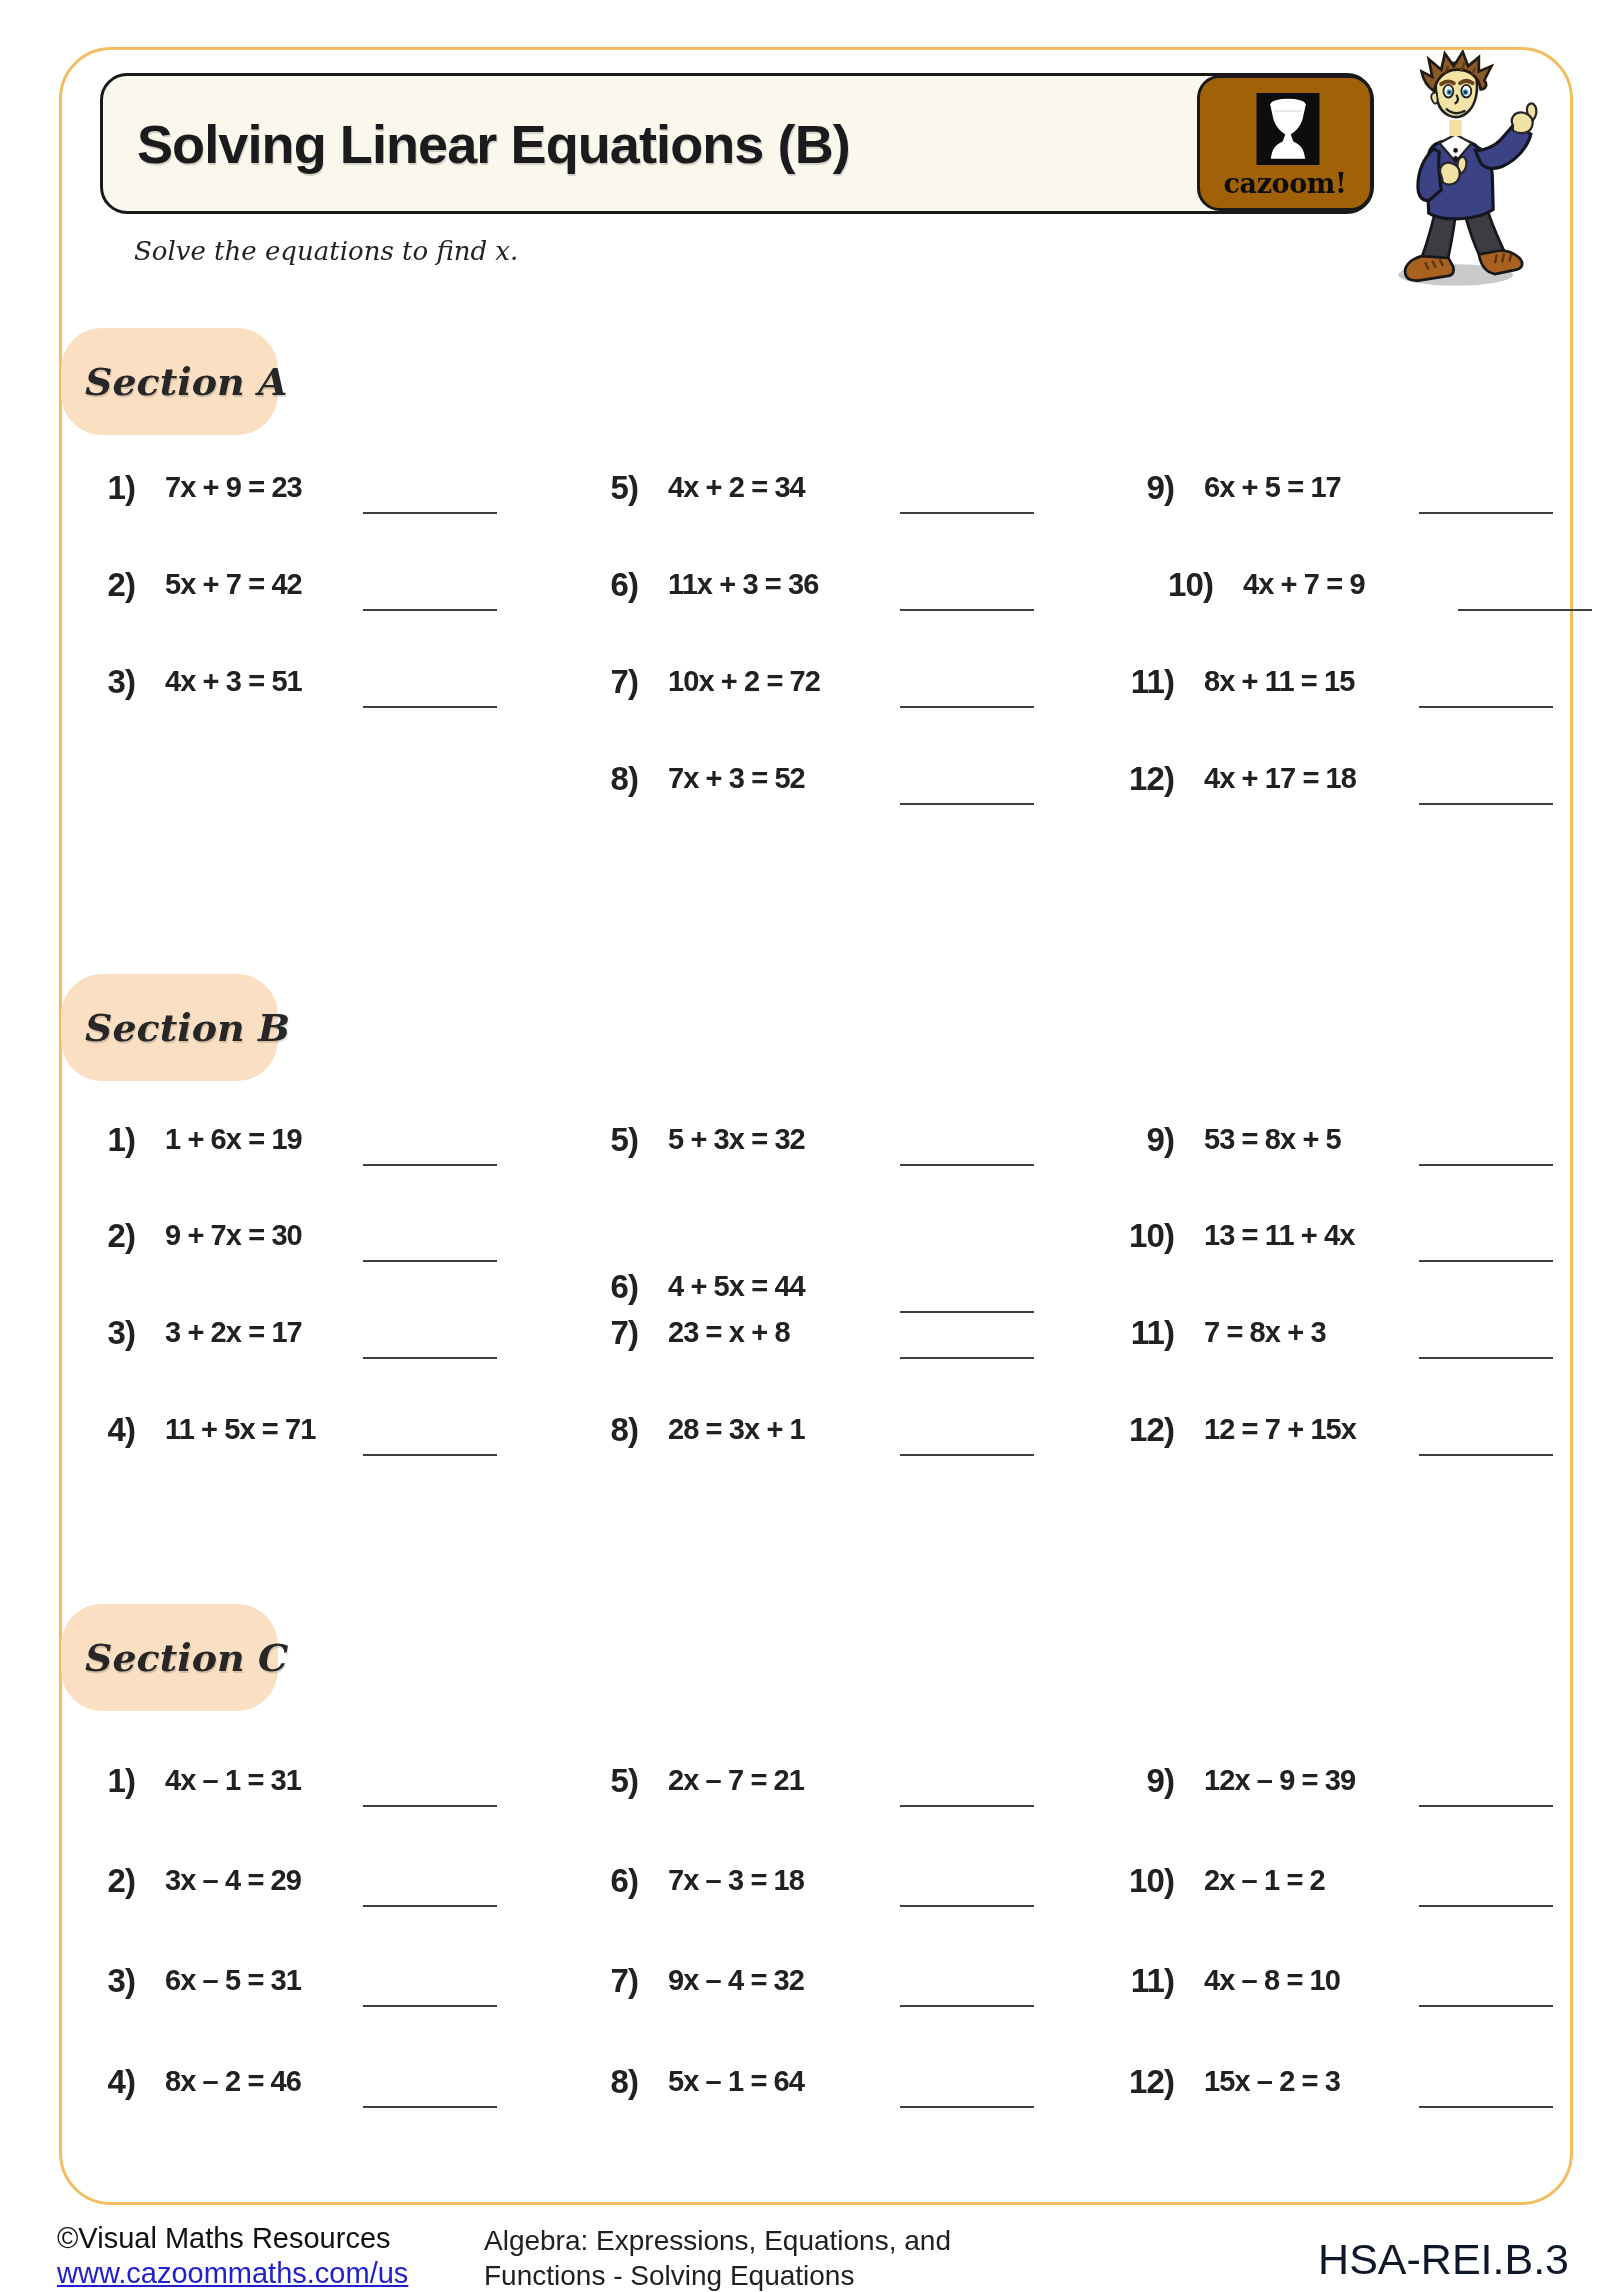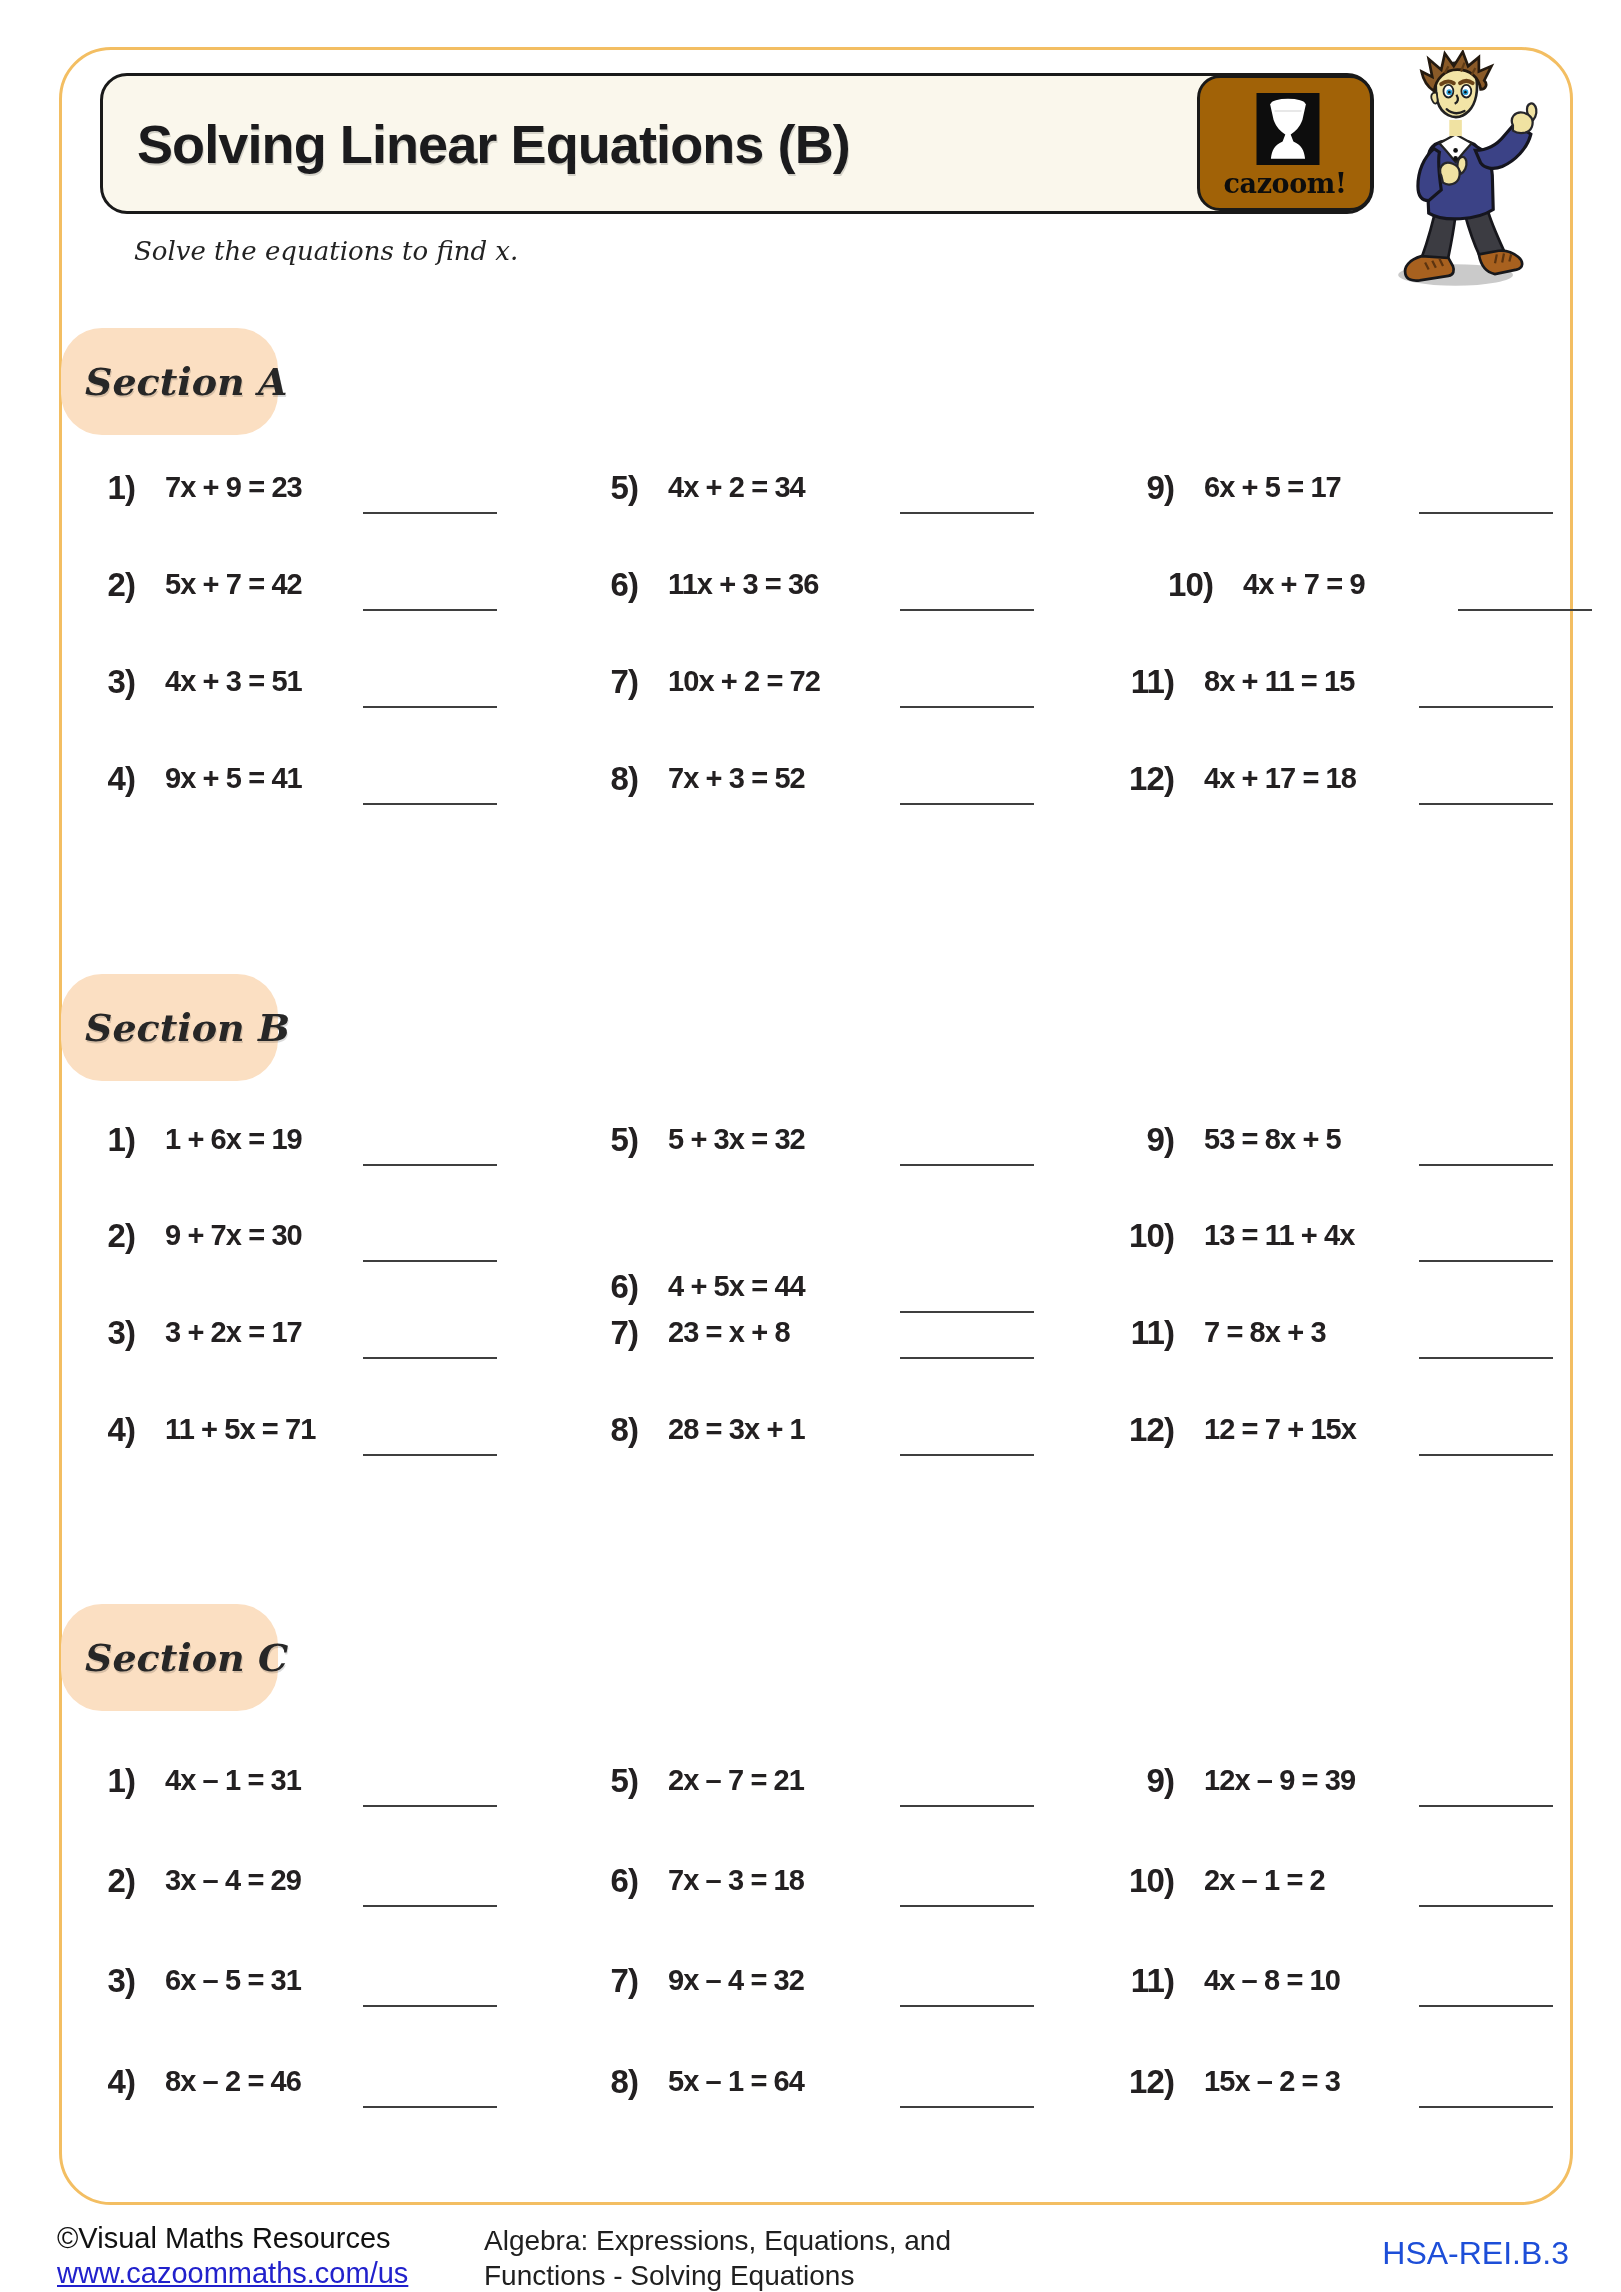--- a/index.html
+++ b/index.html
@@ -60,21 +60,21 @@
     display:inline-block;font-size:29px;font-weight:bold;line-height:41px;letter-spacing:-0.9px;
     color:#232021;white-space:nowrap;vertical-align:top;
   }
   .blank{position:absolute;top:45px;width:134px;height:0;border-top:2.7px solid var(--c-line);}
   .footer-left{position:absolute;left:57px;top:2221px;font-size:29px;line-height:35px;color:#111;}
   .footer-left a{color:var(--c-link);text-decoration:underline;}
   .footer-center{
     position:absolute;left:484px;top:2223px;width:734px;
     font-size:28px;line-height:35px;color:#202020;
   }
-  .footer-right{position:absolute;right:53px;top:2235px;font-size:32px;color:#1d4ed8;}
+  .footer-right{position:absolute;right:53px;top:2235px;font-size:43px;color:#0f172a;}
 </style>
 </head>
 <body>
 
 <div class="page">
 
   <div class="page-border"></div>
 
   <div class="title-box">
     <div class="page-title">Solving Linear Equations (B)</div>
@@ -154,21 +154,20 @@
   </div>
   <div class="footer-center">
     <div>Algebra: Expressions, Equations, and</div>
     <div>Functions - Solving Equations</div>
   </div>
   <div class="footer-right">HSA-REI.B.3</div>
 
 <div class="problem" style="left: 72px; top: 467px; width: 488px;"><span class="pnum">1)</span><span class="peq">7x + 9 = 23</span><div class="blank" style="left: 291px;"></div></div>
     <div class="problem" style="left: 72px; top: 564px; width: 488px;"><span class="pnum">2)</span><span class="peq">5x + 7 = 42</span><div class="blank" style="left: 291px;"></div></div>
     <div class="problem" style="left: 72px; top: 661px; width: 488px;"><span class="pnum">3)</span><span class="peq">4x + 3 = 51</span><div class="blank" style="left: 291px;"></div></div>
-    <div class="problem" style="left: 72px; top: 758px; width: 488px;"><span class="pnum">4)</span><span class="peq">9x + 5 = 41</span><div class="blank" style="left: 291px;"></div></div>
     <div class="problem" style="left: 575px; top: 467px; width: 502px;"><span class="pnum">5)</span><span class="peq">4x + 2 = 34</span><div class="blank" style="left: 325px;"></div></div>
     <div class="problem" style="left: 575px; top: 564px; width: 502px;"><span class="pnum">6)</span><span class="peq">11x + 3 = 36</span><div class="blank" style="left: 325px;"></div></div>
     <div class="problem" style="left: 575px; top: 661px; width: 502px;"><span class="pnum">7)</span><span class="peq">10x + 2 = 72</span><div class="blank" style="left: 325px;"></div></div>
     <div class="problem" style="left: 575px; top: 758px; width: 502px;"><span class="pnum">8)</span><span class="peq">7x + 3 = 52</span><div class="blank" style="left: 325px;"></div></div>
     <div class="problem" style="left: 1111px; top: 467px; width: 461px;"><span class="pnum">9)</span><span class="peq">6x + 5 = 17</span><div class="blank" style="left: 308px;"></div></div>
     <div class="problem" style="left: 1150px; top: 564px; width: 461px;"><span class="pnum">10)</span><span class="peq">4x + 7 = 9</span><div class="blank" style="left: 308px;"></div></div>
     <div class="problem" style="left: 1111px; top: 661px; width: 461px;"><span class="pnum">11)</span><span class="peq">8x + 11 = 15</span><div class="blank" style="left: 308px;"></div></div>
     <div class="problem" style="left: 1111px; top: 758px; width: 461px;"><span class="pnum">12)</span><span class="peq">4x + 17 = 18</span><div class="blank" style="left: 308px;"></div></div>
     <div class="problem" style="left: 72px; top: 1119px; width: 488px;"><span class="pnum">1)</span><span class="peq">1 + 6x = 19</span><div class="blank" style="left: 291px;"></div></div>
     <div class="problem" style="left: 72px; top: 1215px; width: 488px;"><span class="pnum">2)</span><span class="peq">9 + 7x = 30</span><div class="blank" style="left: 291px;"></div></div>

